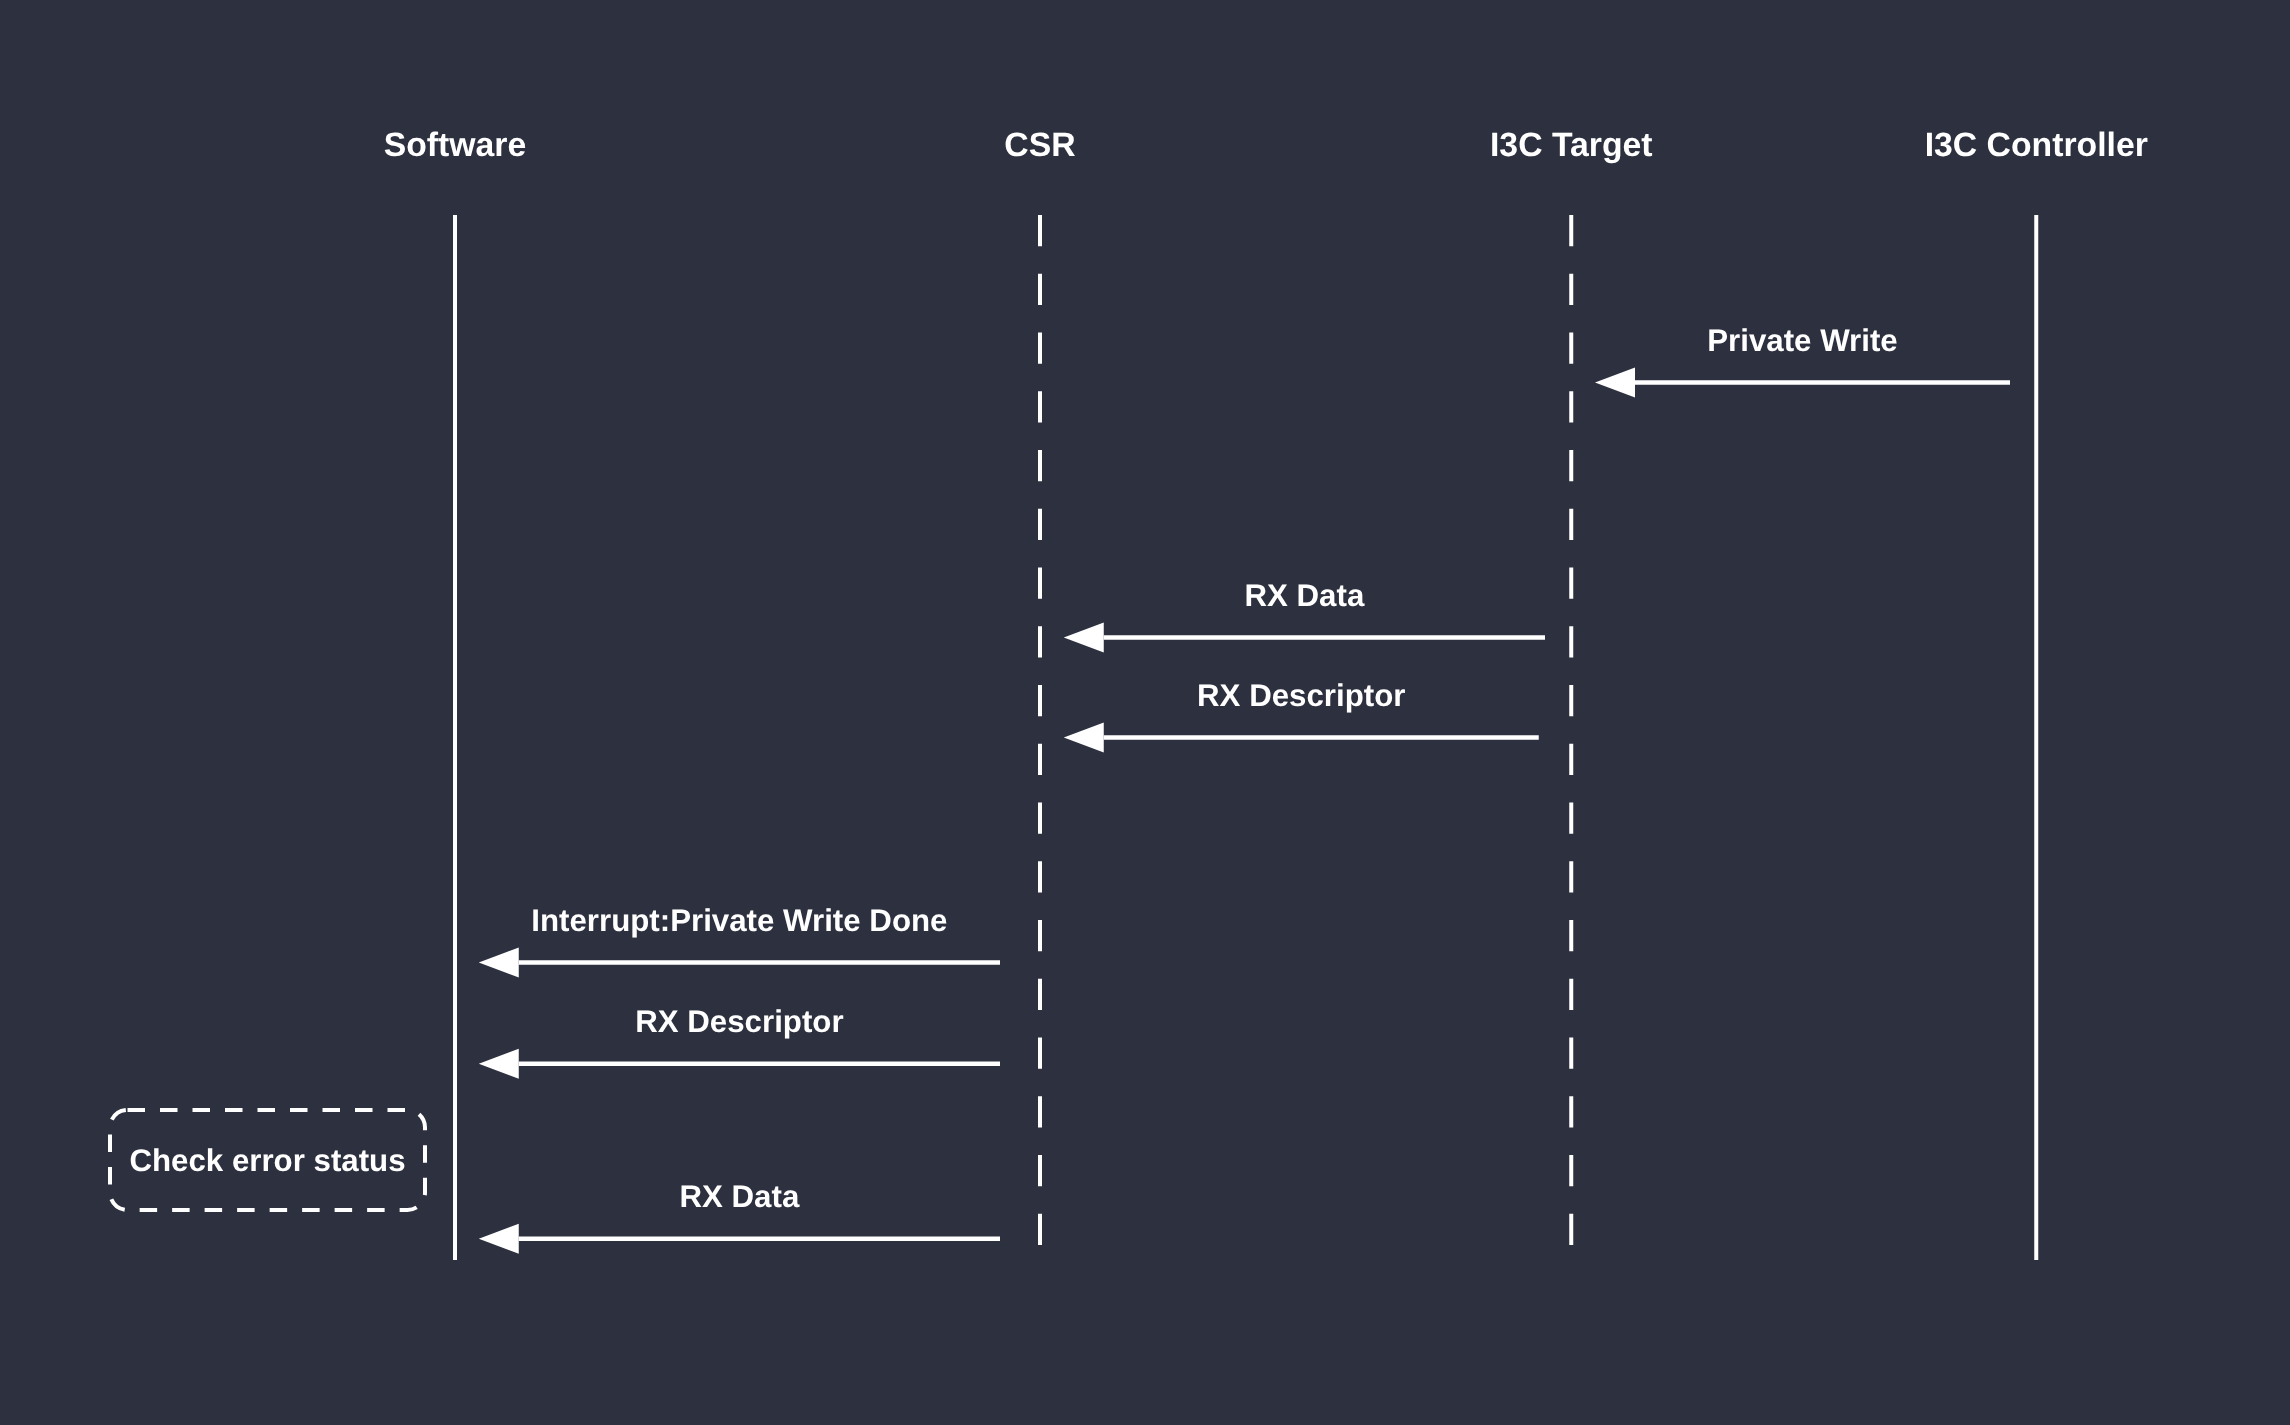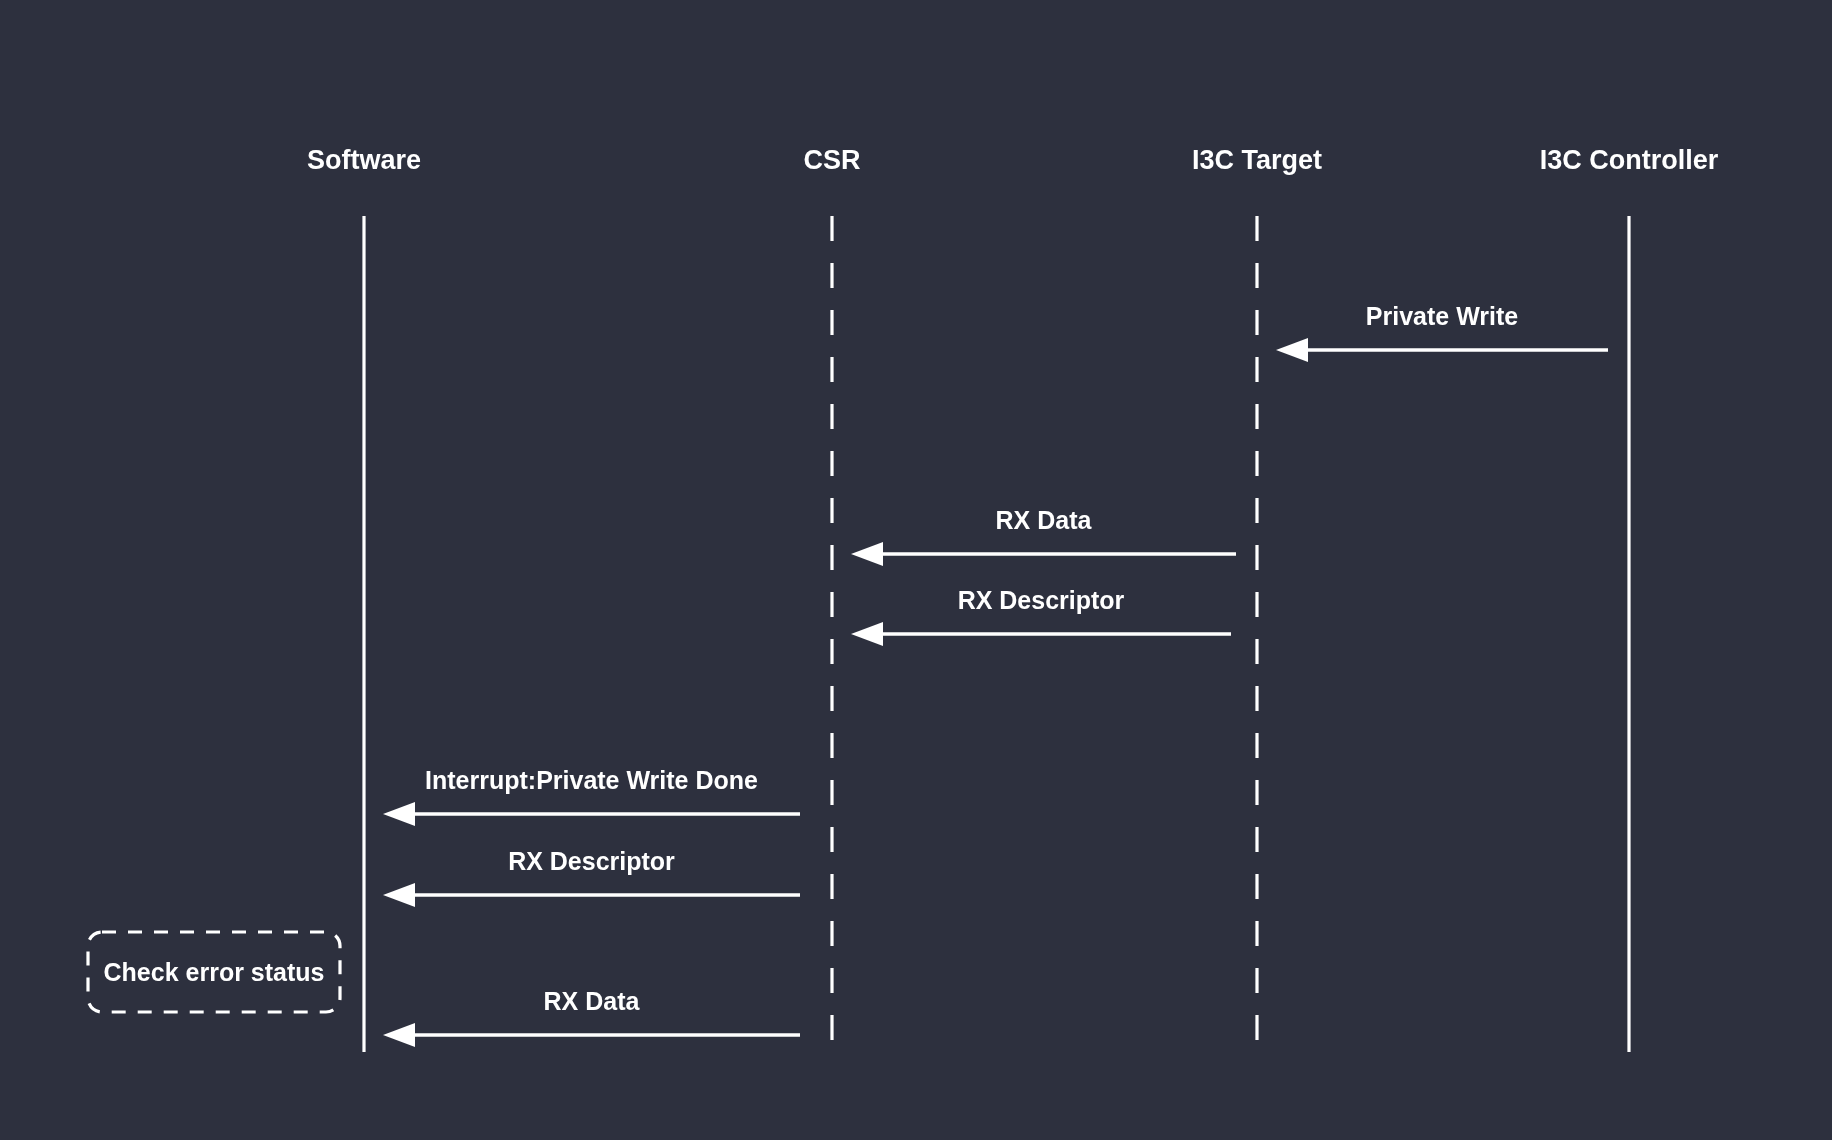--- a/index.html
+++ b/index.html
@@ -7,21 +7,20 @@
     padding: 0;
     background: #2d303e;
   }
   #stage {
     position: relative;
     width: 1832px;
     height: 1008px;
     background: #0ea5e9;
     overflow: hidden;
     font-family: "Liberation Sans", sans-serif;
-    margin-top: 44px;
   }
   #diagram-svg {
     position: absolute;
     left: 0;
     top: 0;
     width: 1832px;
     height: 1140px;
     display: block;
   }
   .participant-label {

